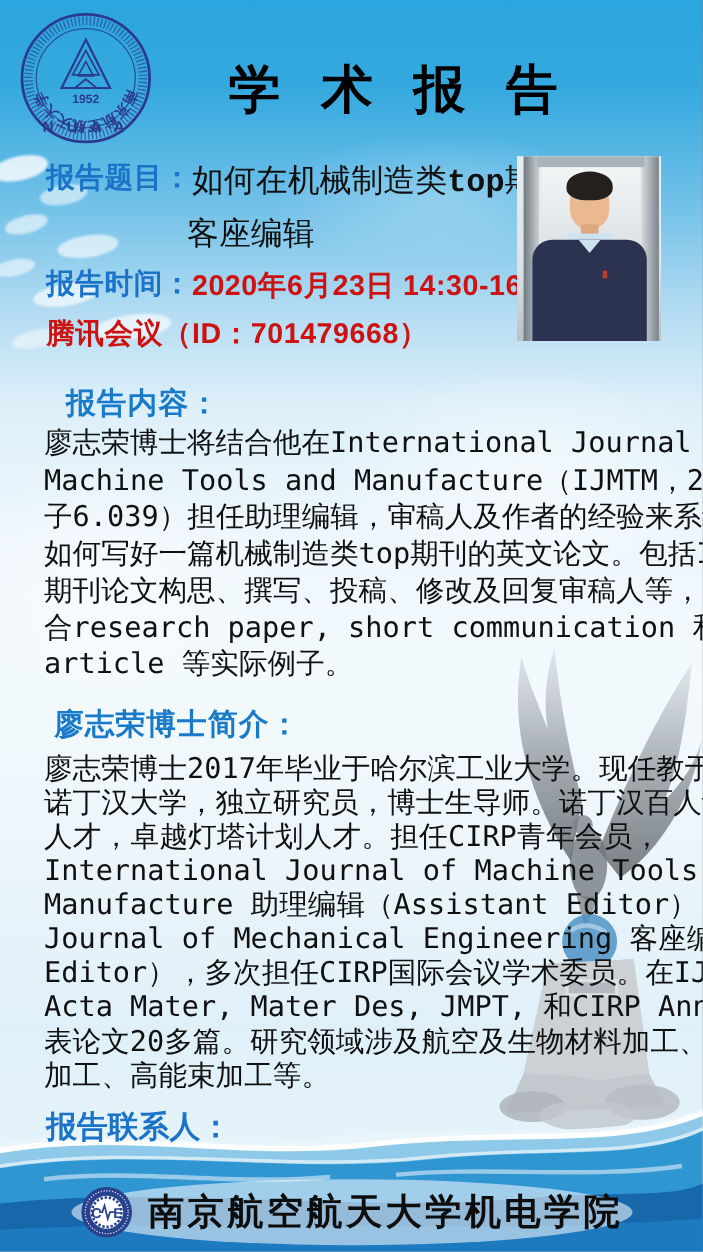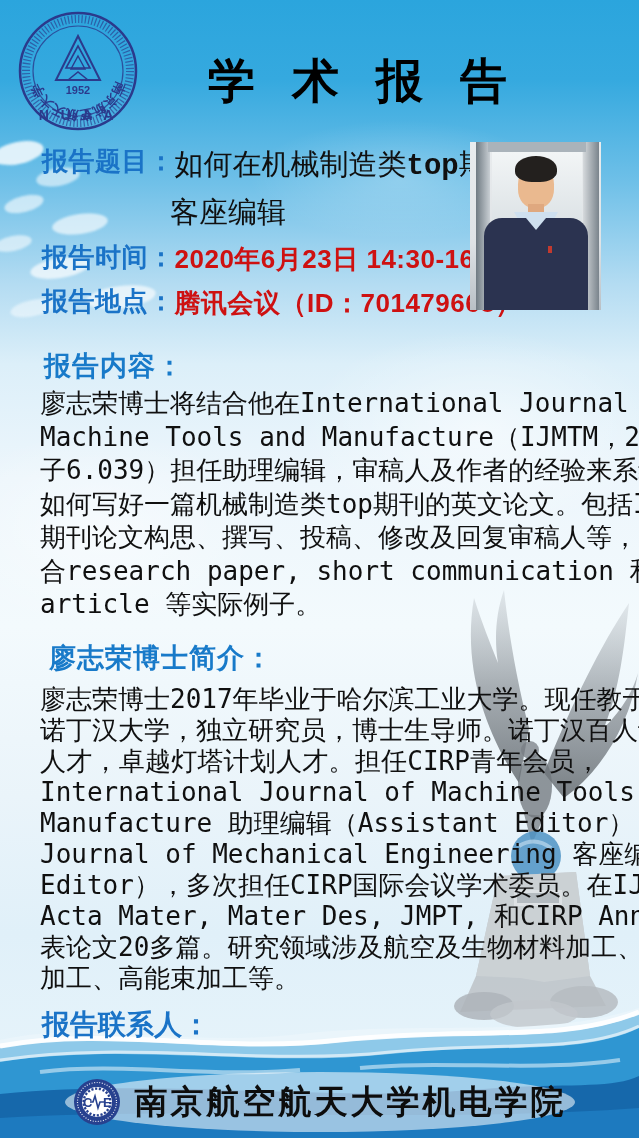--- a/index.html
+++ b/index.html
@@ -136,40 +136,39 @@
       <span class="ival"><span>如何在机械制造类</span><span class="emtop">top</span><span>期刊</span></span>
     </div>
     <div class="irow">
       <span class="ival indent2">客座编辑</span>
     </div>
     <div class="irow">
       <span class="ilabel">报告时间：</span>
       <span class="ired">2020年6月23日 14:30-16:30</span>
     </div>
     <div class="irow">
-      <span class="ilabel">报告地点：</span>
       <span class="ired">腾讯会议（ID：701479668）</span>
     </div>
   </div>
 
   <div class="photo">
     <div class="doorL"></div>
     <div class="doorR"></div>
     <div class="doorTop"></div>
     <div class="glass"></div>
     <div class="head"></div>
     <div class="hair"></div>
     <div class="neck"></div>
     <div class="collar"></div>
     <div class="sweater"></div>
     <div class="vneck"></div>
     <div class="logo-dot"></div>
   </div>
 
-  <div class="shead" style="left:44px;top:348px;">报告内容：</div>
+  <div class="shead" style="left:60px;top:348px;">报告内容：</div>
   <div class="para" id="content-para" style="top:387px;">
       <div class="pline">廖志荣博士将结合他在International Journal of</div>
       <div class="pline">Machine Tools and Manufacture（IJMTM，2018年影响因</div>
       <div class="pline">子6.039）担任助理编辑，审稿人及作者的经验来系统讲述</div>
       <div class="pline">如何写好一篇机械制造类top期刊的英文论文。包括IJMTM</div>
       <div class="pline">期刊论文构思、撰写、投稿、修改及回复审稿人等，并结</div>
       <div class="pline">合research paper, short communication 和 review</div>
       <div class="pline">article 等实际例子。</div>
     </div>
 

